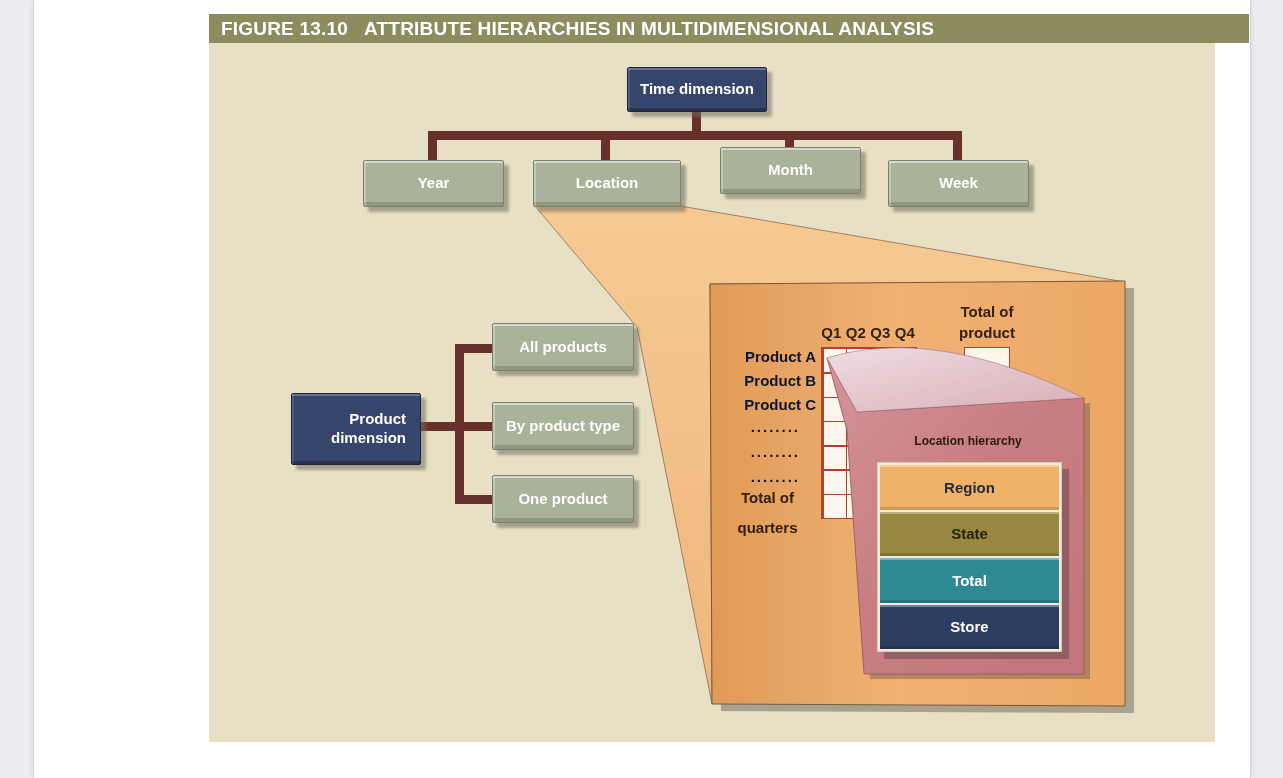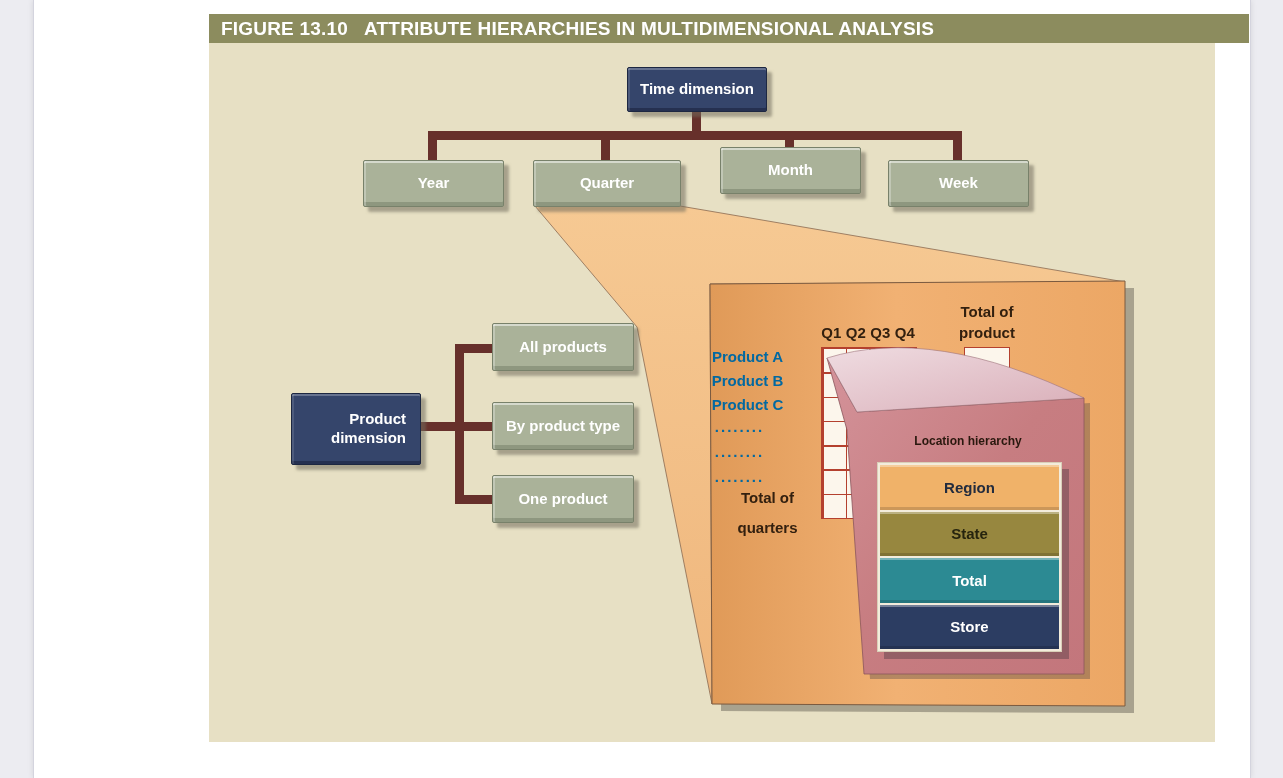--- a/index.html
+++ b/index.html
@@ -30,21 +30,21 @@
       background:repeating-linear-gradient(to right,#b4402e 0 1.5px,transparent 1.5px 23.5px),
                  repeating-linear-gradient(to bottom,#b4402e 0 1.5px,transparent 1.5px 24.3px),#fcf6ec;
       border:1.5px solid #b4402e;}
   .mini-grid{position:absolute;left:755px;top:304px;width:44px;height:43px;z-index:2;
       background:linear-gradient(to bottom,transparent 0 20px,#b4402e 20px 22px,transparent 22px),#fcf6ec;
       border:1.5px solid #b4402e;}
   .q-headers{position:absolute;left:610px;top:281px;width:98px;height:20px;display:flex;z-index:2;
       font-weight:700;font-size:15px;color:#33200f;}
   .q-headers span{flex:1;text-align:center;}
   .cube-label{position:absolute;z-index:2;font-weight:700;font-size:15px;color:#33200f;}
-  .row-label{position:absolute;width:137px;text-align:center;z-index:2;font-weight:700;font-size:15px;color:#0369a1;}
+  .row-label{position:absolute;width:137px;text-align:right;z-index:2;font-weight:700;font-size:15px;color:#0f172a;}
   .row-label.dots{padding-right:16px;width:121px;letter-spacing:2px;}
   .total-q{left:510px;top:440px;width:97px;text-align:center;line-height:30px;}
   .total-p{left:728px;top:258px;width:100px;text-align:center;line-height:21px;}
   
   .loc-title{position:absolute;left:659px;top:391px;width:200px;text-align:center;z-index:4;
       font-weight:700;font-size:12px;color:#2a180e;}
   .loc-stack{position:absolute;left:668px;top:419px;width:179px;height:184px;z-index:4;
       background:#f3ecdc;border:1px solid #d9cfb8;padding:2px;display:flex;flex-direction:column;gap:2px;
       box-shadow:7px 7px 0 rgba(86,62,70,.45);}
   .loc-level{flex:1;display:flex;align-items:center;justify-content:center;font-weight:700;font-size:15px;
@@ -131,21 +131,21 @@
         <div class="conn" style="left:576px;top:97px;width:9px;height:21px;"></div>
         <div class="conn" style="left:744px;top:97px;width:9px;height:21px;"></div>
 
         <div class="conn" style="left:246px;top:301px;width:9px;height:160px;"></div>
         <div class="conn" style="left:250px;top:301px;width:37px;height:9px;"></div>
         <div class="conn" style="left:212px;top:379px;width:75px;height:9px;"></div>
         <div class="conn" style="left:250px;top:452px;width:37px;height:9px;"></div>
 
         <div class="node navy" style="left:418px;top:24px;width:138px;height:43px;">Time dimension</div>
         <div class="node green" style="left:154px;top:117px;width:139px;height:45px;">Year</div>
-        <div class="node green" style="left:324px;top:117px;width:146px;height:45px;">Quarter</div>
+        <div class="node green" style="left:324px;top:117px;width:146px;height:45px;">Location</div>
         <div class="node green" style="left:511px;top:104px;width:139px;height:45px;">Month</div>
         <div class="node green" style="left:679px;top:117px;width:139px;height:45px;">Week</div>
 
         <div class="node navy" style="left:82px;top:350px;width:130px;height:72px;padding:0 14px;box-sizing:border-box;">Product dimension</div>
         <div class="node green" style="left:283px;top:280px;width:140px;height:46px;">All products</div>
         <div class="node green" style="left:283px;top:359px;width:140px;height:46px;">By product type</div>
         <div class="node green" style="left:283px;top:432px;width:140px;height:46px;">One product</div>
 
       </div>
     </div>

